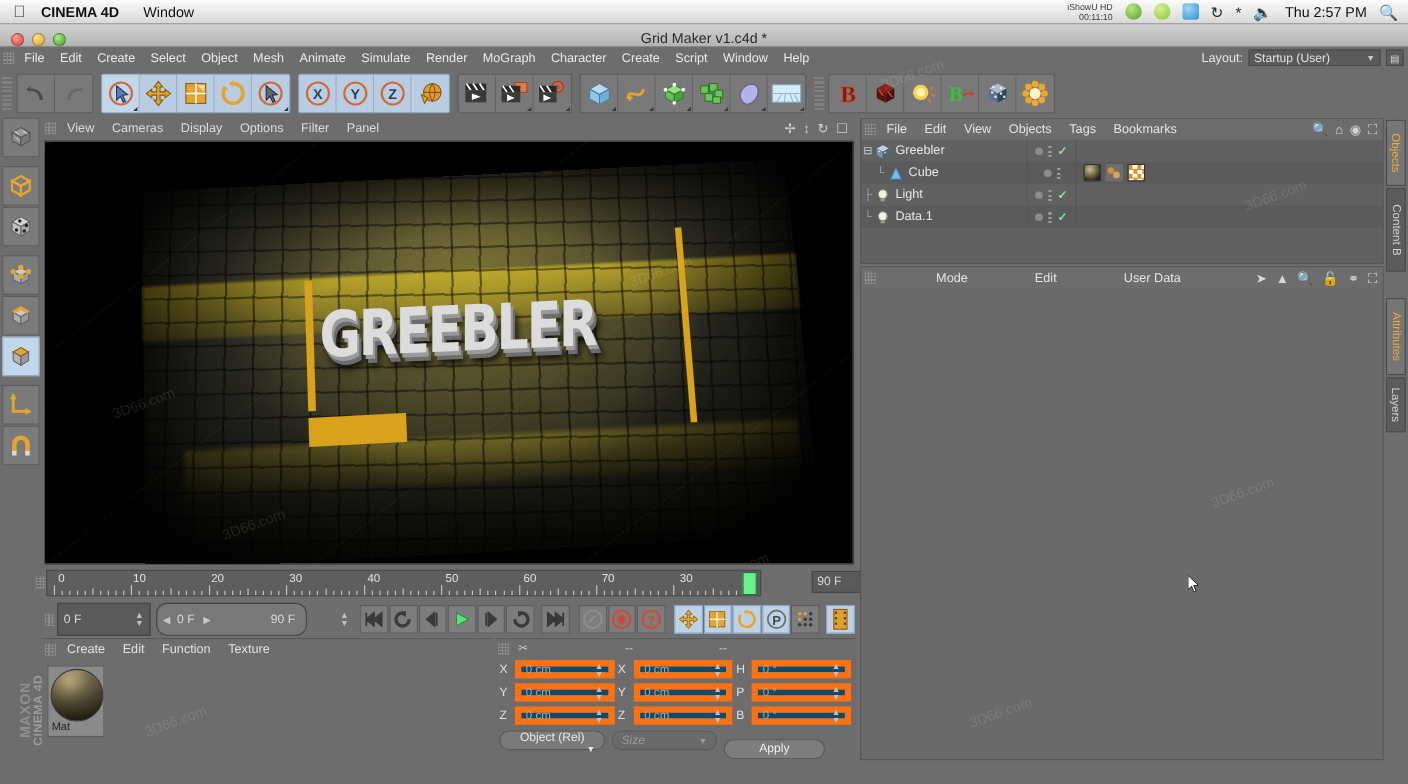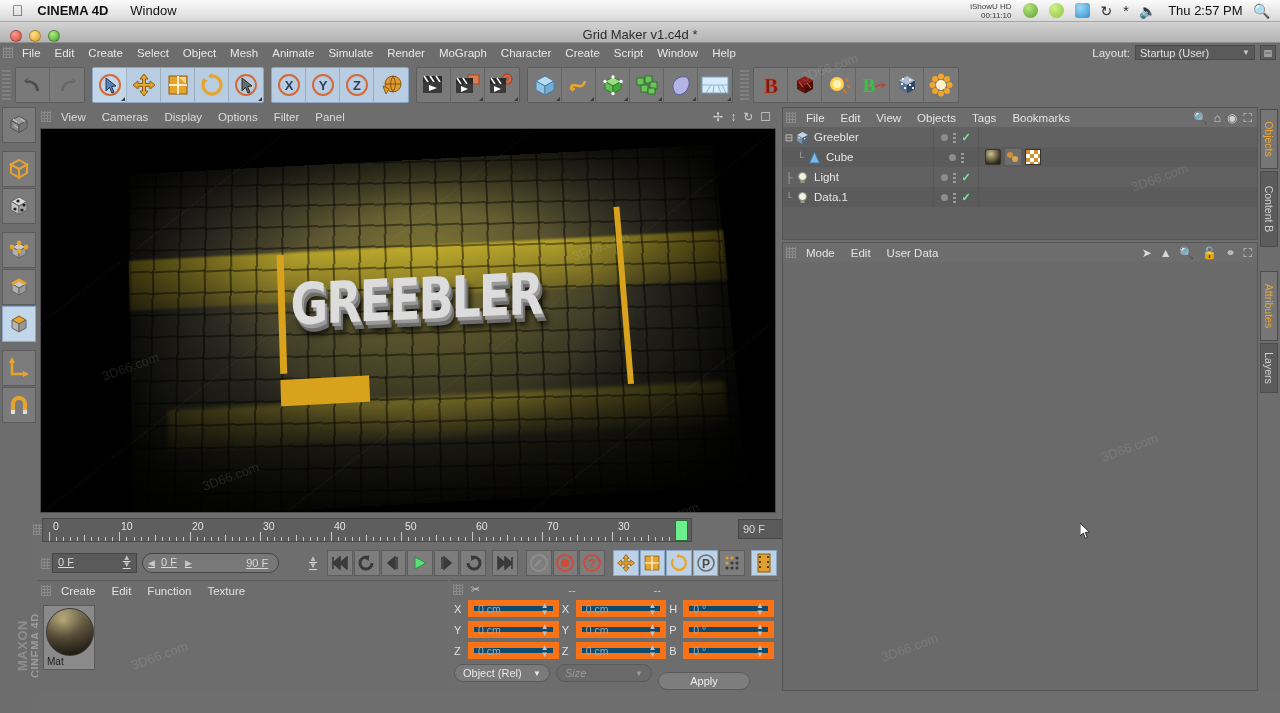--- a/index.html
+++ b/index.html
@@ -154,21 +154,21 @@
   .playhead { position:absolute; top:1px; width:13px; height:21px; background:#6cf08d; border:1px solid #2b6b3c; }
   .tlfield { position:absolute; left:700px; top:1px; width:72px; height:20px;
     background:#5a5a5a; border:1px solid #454545; display:flex; align-items:center;
     padding:0 4px; font-size:11px; color:#d8d8d8; }
   .spin { margin-left:auto; font-size:8px; line-height:7px; color:#c0c0c0; text-align:center; }
 
   
   .transport { position:absolute; left:38px; top:549px; width:740px; height:28px;
      display:flex; align-items:center; gap:0; }
   .tfield { height:20px; background:#5a5a5a; border:1px solid #454545;
-    display:flex; align-items:flex-end; padding:4px 5px; font-size:11px; color:#d9d9d9;text-decoration:underline; }
+    display:flex; align-items:center; padding:14px 5px; font-size:11px; color:#d9d9d9; }
   .pbtn { width:28px; height:26px; background:#7d7d7d; border:1px solid #5c5c5c;
     display:flex; align-items:center; justify-content:center; margin-right:1px; }
   .pbtn.blue { background:#bdd2e6; border-color:#8aa6c4; }
 
   
   .matman { position:absolute; left:38px; top:580px; width:410px; bottom:22px;
     background:#6d6d6d; border-top:1px solid #5a5a5a; }
   .panelmenu { height:19px; display:flex; align-items:center; }
   .panelmenu .m { font-size:11.5px; color:#e0e0e0; padding:0 8px; }
   .grip { width:10px; height:11px; margin-left:3px; margin-right:2px;
@@ -219,21 +219,21 @@
   .tagstrip { display:flex; align-items:center; gap:4px; padding-left:6px; }
   .tagico { width:16px; height:16px; border:1px solid #333; }
   .tagmat { background:radial-gradient(circle at 35% 28%,#cfc190,#3a3320 70%,#111); border-radius:2px; }
   .tagdots { background:#6d6d6d; position:relative; border:none; }
   .tagchk { background:
     repeating-conic-gradient(#fff 0 25%, #d8902a 0 50%) 0 0/8px 8px; }
 
   
   .attr { position:absolute; left:782px; top:242px; width:476px; bottom:22px;
     background:#6a6a6a; border:1px solid #555; }
-  .attrhdr { height:19px; display:flex; align-items:center; background:#6d6d6d; }
+  .attrhdr { height:19px; display:flex; align-items:center; background:#6d6d6d;gap:45px; }
   .attrhdr .m { font-size:11.5px; color:#e4e4e4; padding:0 8px; }
   .attricons { margin-left:auto; display:flex; align-items:center; gap:8px; padding-right:5px;
     color:#d8d8d8; font-size:12px; }
 
   
   .vtabs { position:absolute; right:0; top:107px; width:22px; bottom:22px; background:#6d6d6d; }
   .vtab { width:18px; margin:0 auto 2px; background:#5c5c5c; border:1px solid #4c4c4c;
     display:flex; align-items:center; justify-content:center; }
   .vtab span { transform:rotate(90deg); white-space:nowrap; font-size:10.5px; color:#cfcfcf; }
   .vtab.act span { color:#e8a83c; }
@@ -971,21 +971,21 @@
           <span class="spin" style="margin-left:auto;">▲<br>▼</span>
         </div>
       <span class="clbl">B</span>
       <div class="cfield">
           <span>0 °</span>
           <span class="spin" style="margin-left:auto;">▲<br>▼</span>
         </div>
     </div>
 
     <div class="crow2">
-      <div class="cdrop" style="width:96px;">
+      <div class="cdrop" style="width:96px;flex-direction:column;">
         <span>Object (Rel)</span>
         <span style="margin-left:auto; font-size:8px;">▼</span>
       </div>
       <div class="cdrop dim" style="width:96px;">
         <span>Size</span>
         <span style="margin-left:auto; font-size:8px;">▼</span>
       </div>
       <div class="capply">
         <span>Apply</span>
       </div>

